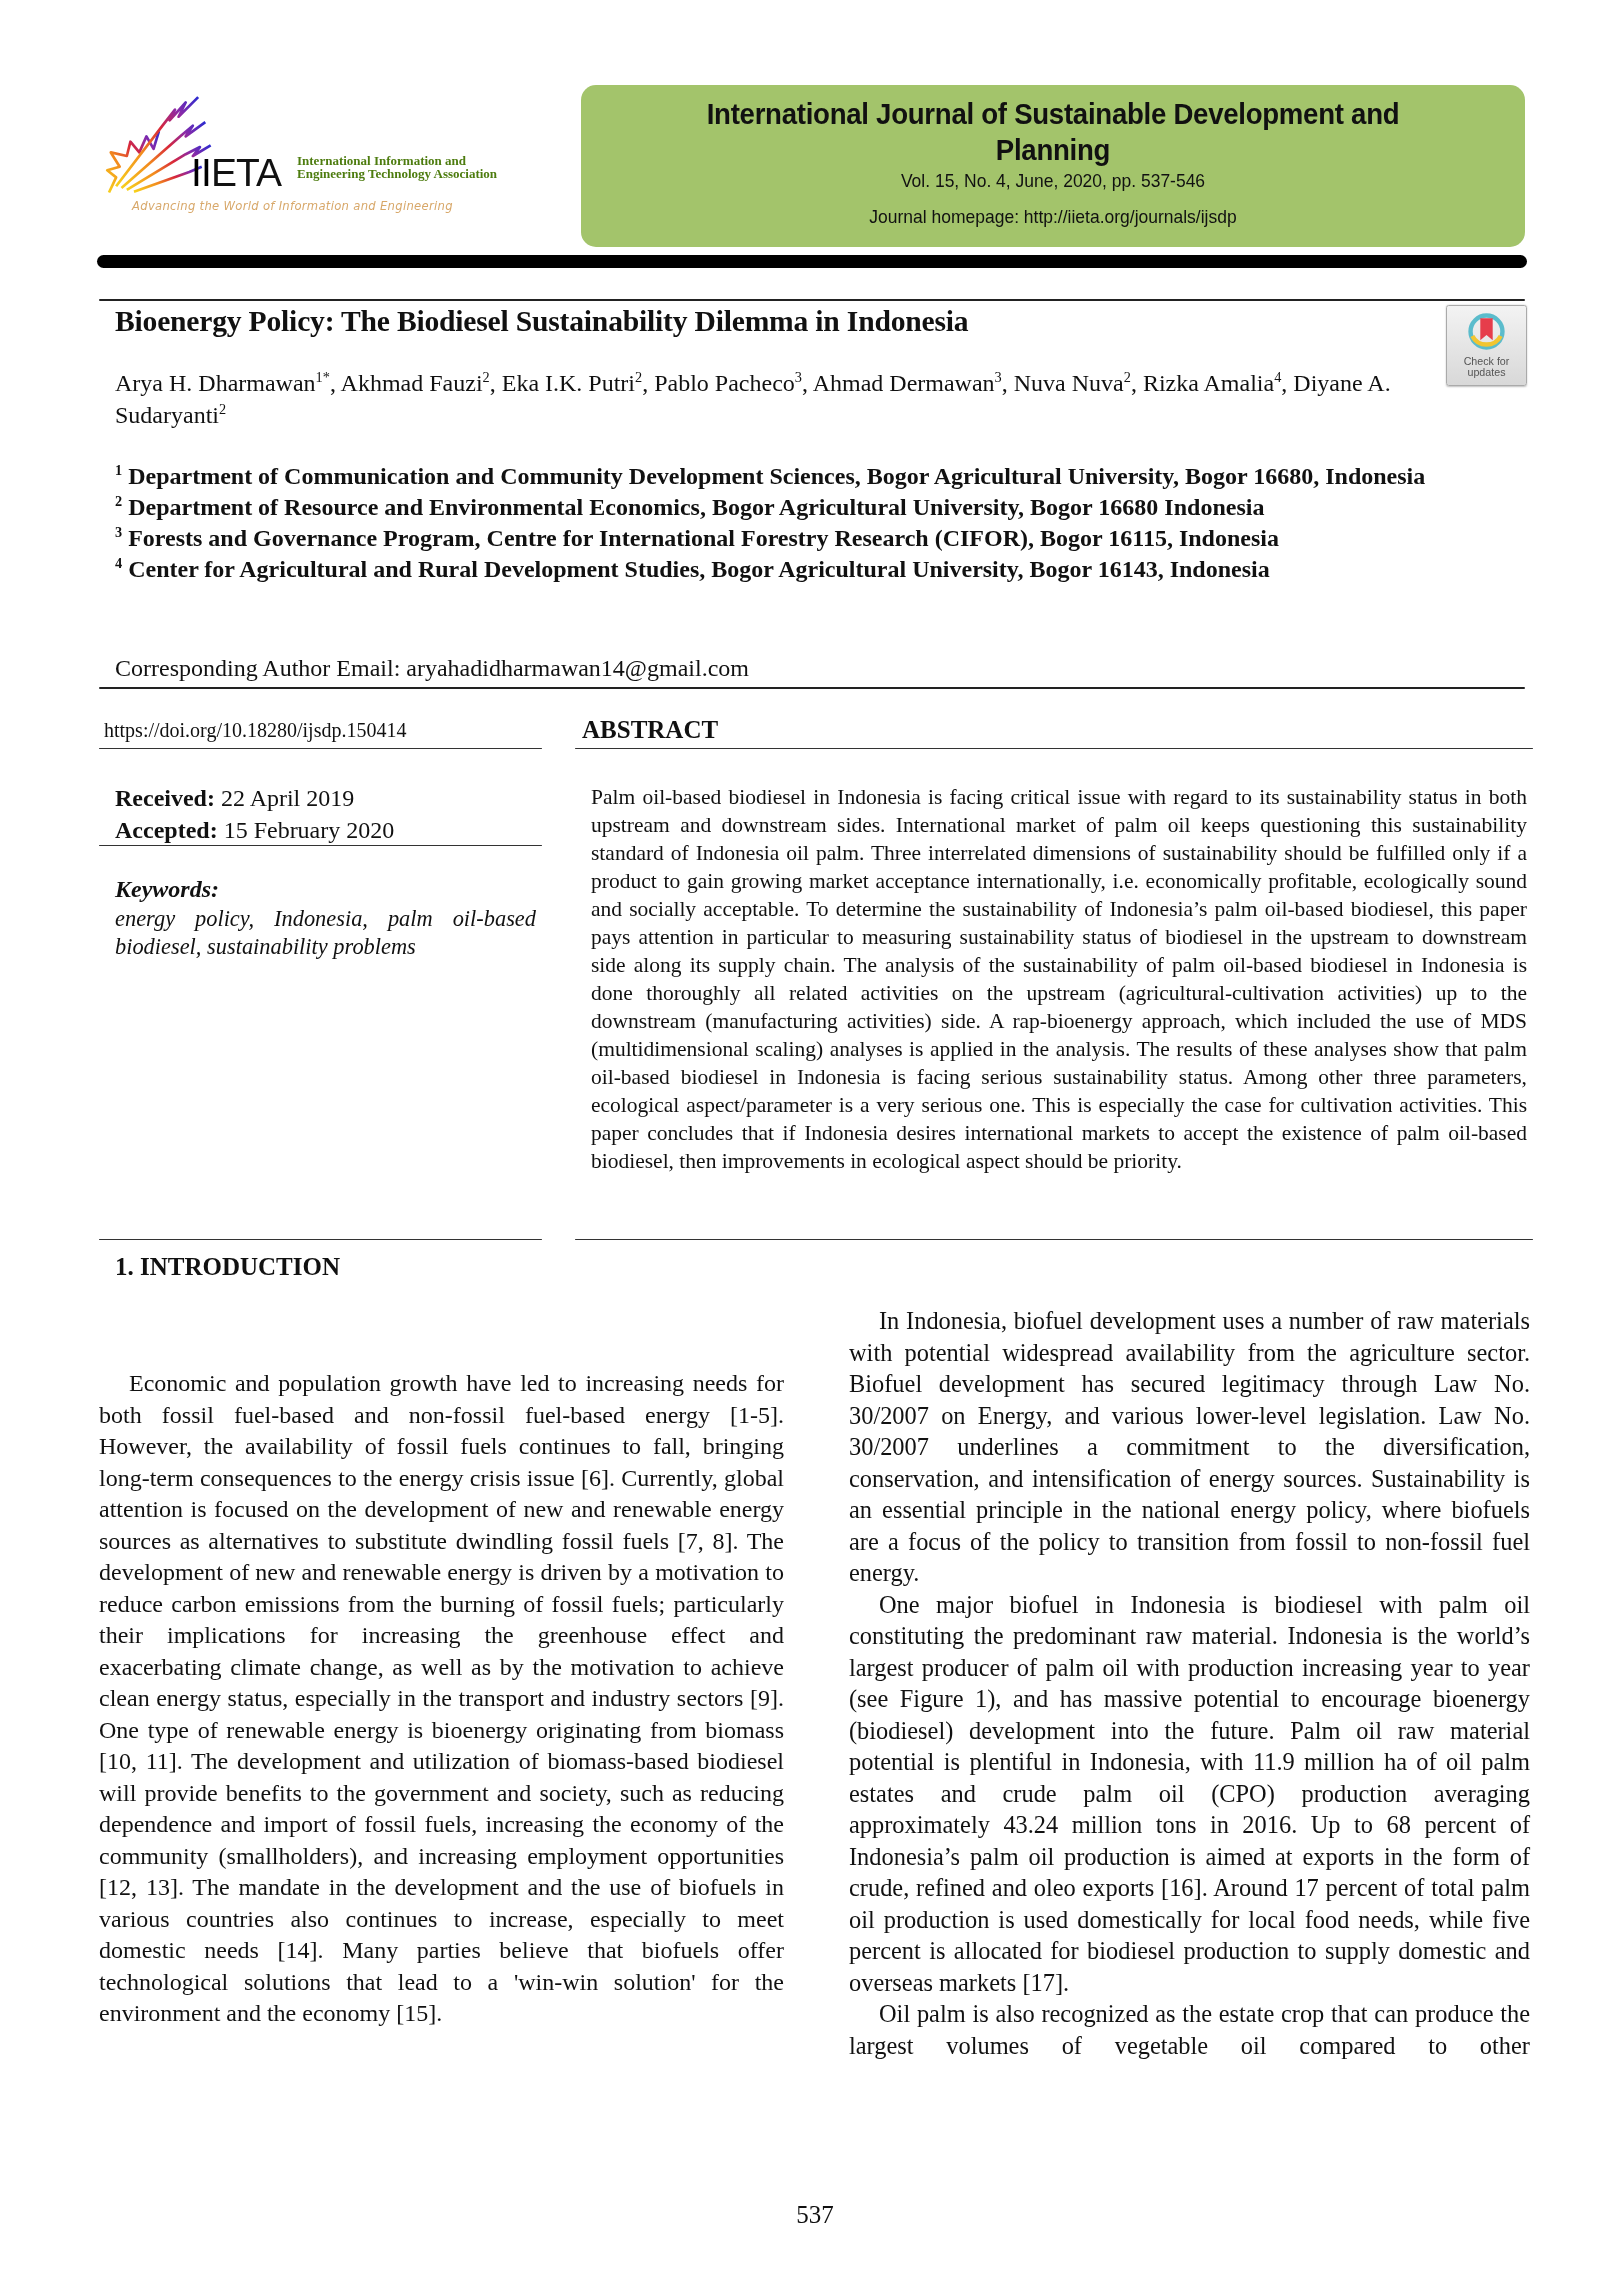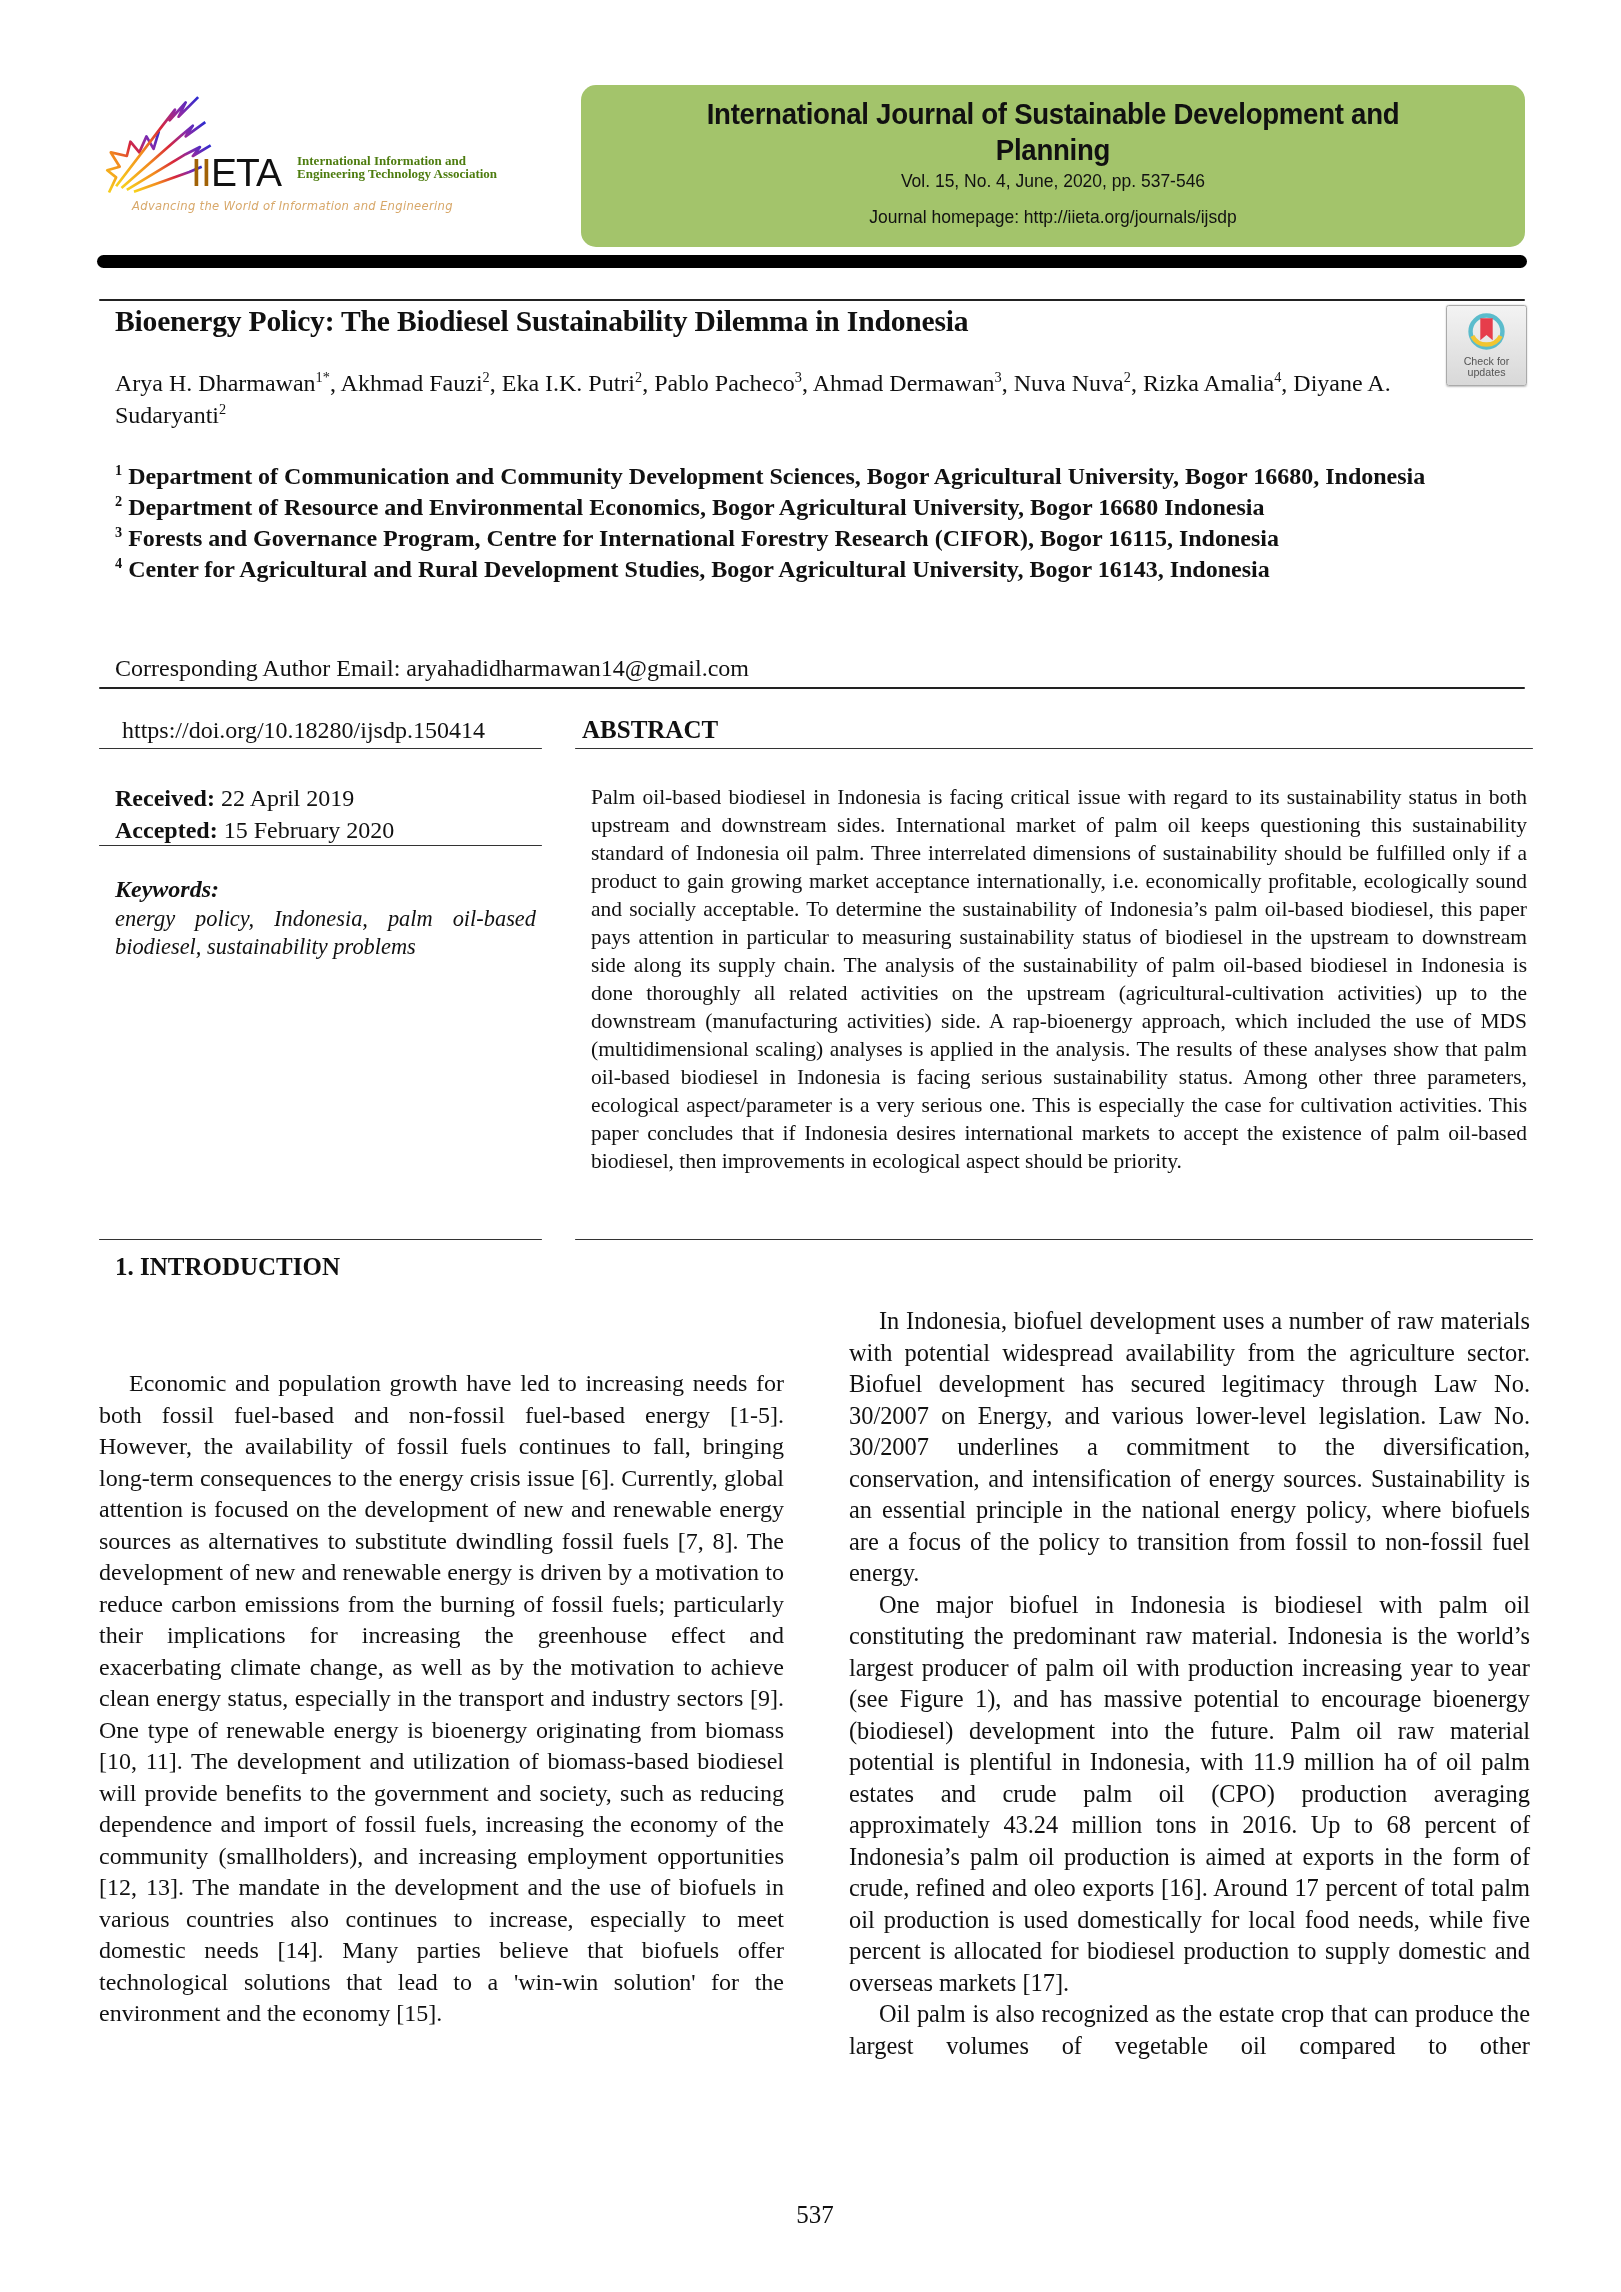--- a/index.html
+++ b/index.html
@@ -5,21 +5,21 @@
     html, body { margin: 0; padding: 0; background: #ffffff; }
     body {
       width: 1621px; height: 2293px; position: relative; overflow: hidden;
       font-family: "Liberation Serif", "DejaVu Serif", serif; color: #111;
     }
     .abs { position: absolute; border-radius: 15px; }
     
     .logo { left: 100px; top: 90px; width: 421px; height: 125px; }
     .logo svg { position: absolute; left: 0; top: 0; }
     .logo-mark { position: absolute; left: 91px; top: 63px; font-family: "Liberation Sans", sans-serif; font-size: 39px; line-height: 39px; letter-spacing: -0.9px; color: #111; }
-    .logo-mark .ii { color: #a16207; text-align: right; }
+    .logo-mark .ii { color: #000000; text-align: right; }
     .logo-org { position: absolute; left: 197px; top: 64px; font-family: "Liberation Serif", serif; font-weight: bold; font-size: 13px; line-height: 13.4px; color: #4d7c0f; }
     .logo-tag { position: absolute; left: 32px; top: 109px; font-family: "DejaVu Sans", sans-serif; font-style: italic; font-size: 11.6px; color: #d8a86a; letter-spacing: 0.3px; }
     .journal-box {
       left: 581px; top: 85px; width: 944px; height: 162px; background: #a3c46b;
       font-family: "Liberation Sans", sans-serif; text-align: center; color: #111;
     }
     .journal-title { font-weight: bold; font-size: 30px; line-height: 36px; margin-top: 10.7px; letter-spacing: -0.3px; transform: scaleX(0.92); }
     .journal-vol { font-size: 19px; line-height: 23px; margin-top: 1.8px; transform: scaleX(0.92); }
     .journal-home { font-size: 19px; line-height: 23px; margin-top: 12.5px; transform: scaleX(0.92); }
     .black-bar { left: 97px; top: 255px; width: 1430px; height: 12.5px; background: #000; }
@@ -32,21 +32,21 @@
       background: linear-gradient(#f3f3f3, #d8d8d8); text-align: center; box-shadow: 0 0.9px 1.8px rgba(0,0,0,0.25);
     }
     .badge svg { margin-top: 5.4px; }
     .badge-label { font-family: "Liberation Sans", sans-serif; font-size: 10.7px; line-height: 10.7px; color: #555; margin-top: 0px; }
     .authors { left: 115px; top: 367px; width: 1317px; font-size: 24px; line-height: 32px; }
     sup { font-size: 14.3px; line-height: 0; vertical-align: 9px; }
     .affils { left: 115px; top: 461px; width: 1370px; font-size: 24px; line-height: 31px; }
     .affil-line { display: block; font-weight: bold; }
     .email { left: 115px; top: 652px; font-size: 24px; line-height: 32px; }
     
-    .doi { left: 122px; top: 714px; font-size: 24px; line-height: 32px; }
+    .doi { left: 104px; top: 714px; font-size: 20px; line-height: 32px; }
     .received { left: 115px; top: 782px; font-size: 24px; line-height: 32px; }
     .keywords-h { left: 115px; top: 873px; font-size: 24px; line-height: 32px; font-weight: bold; font-style: italic; }
     .keywords { left: 115px; top: 905px; width: 421px; font-size: 22.4px; line-height: 28px; font-style: italic; text-align: justify; text-align-last: left; }
     .abstract-h { left: 582px; top: 714px; font-size: 25px; line-height: 32px; font-weight: bold; }
     .abstract { left: 591px; top: 783px; width: 936px; font-size: 21.5px; line-height: 28px; text-align: justify; }
     
     .intro-h { left: 99px; top: 1251px; font-size: 25px; line-height: 32px; font-weight: bold; margin-left: 16px; }
     .col-left { left: 99px; top: 1368px; width: 685px; font-size: 24px; line-height: 31.5px; text-align: justify; }
     .col-right { left: 849px; top: 1305px; width: 681px; font-size: 24.4px; line-height: 31.5px; text-align: justify; }
     .col-left p, .col-right p { margin: 0; text-indent: 30px; }

